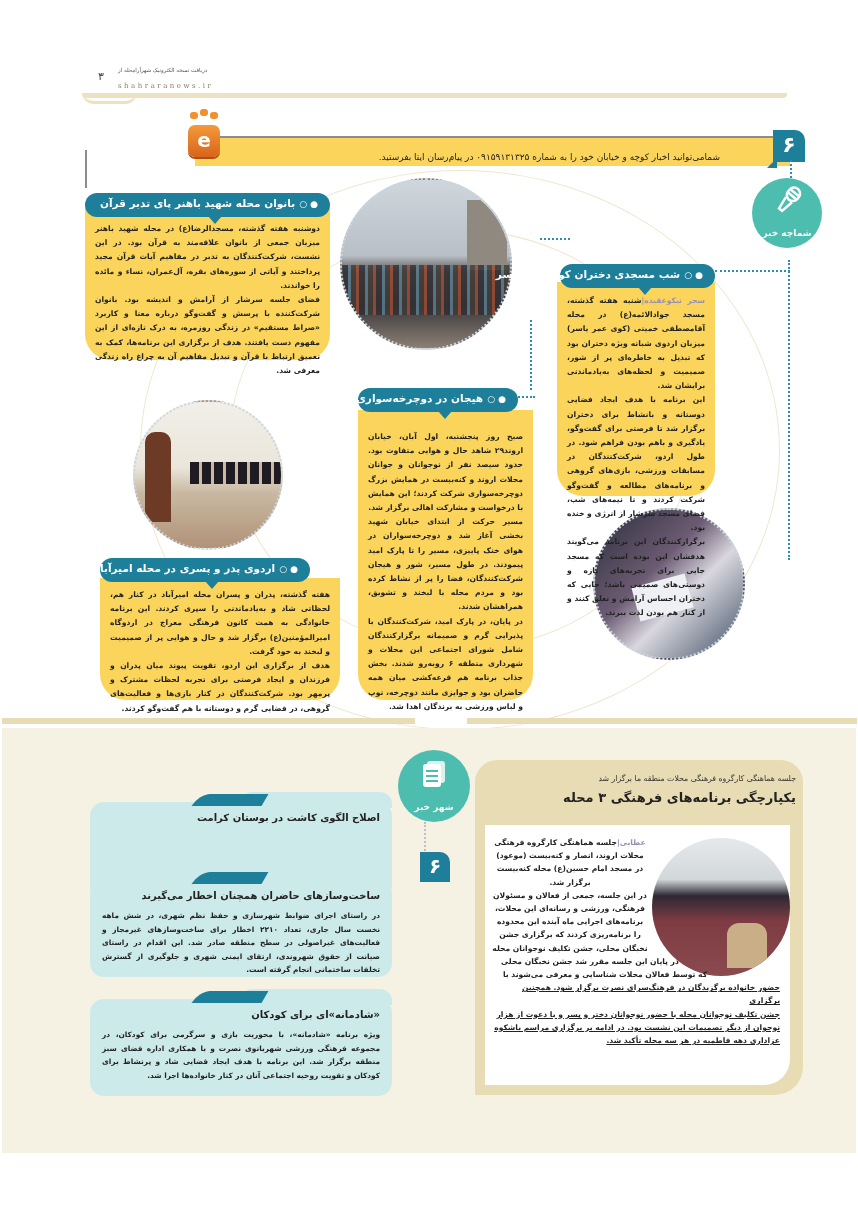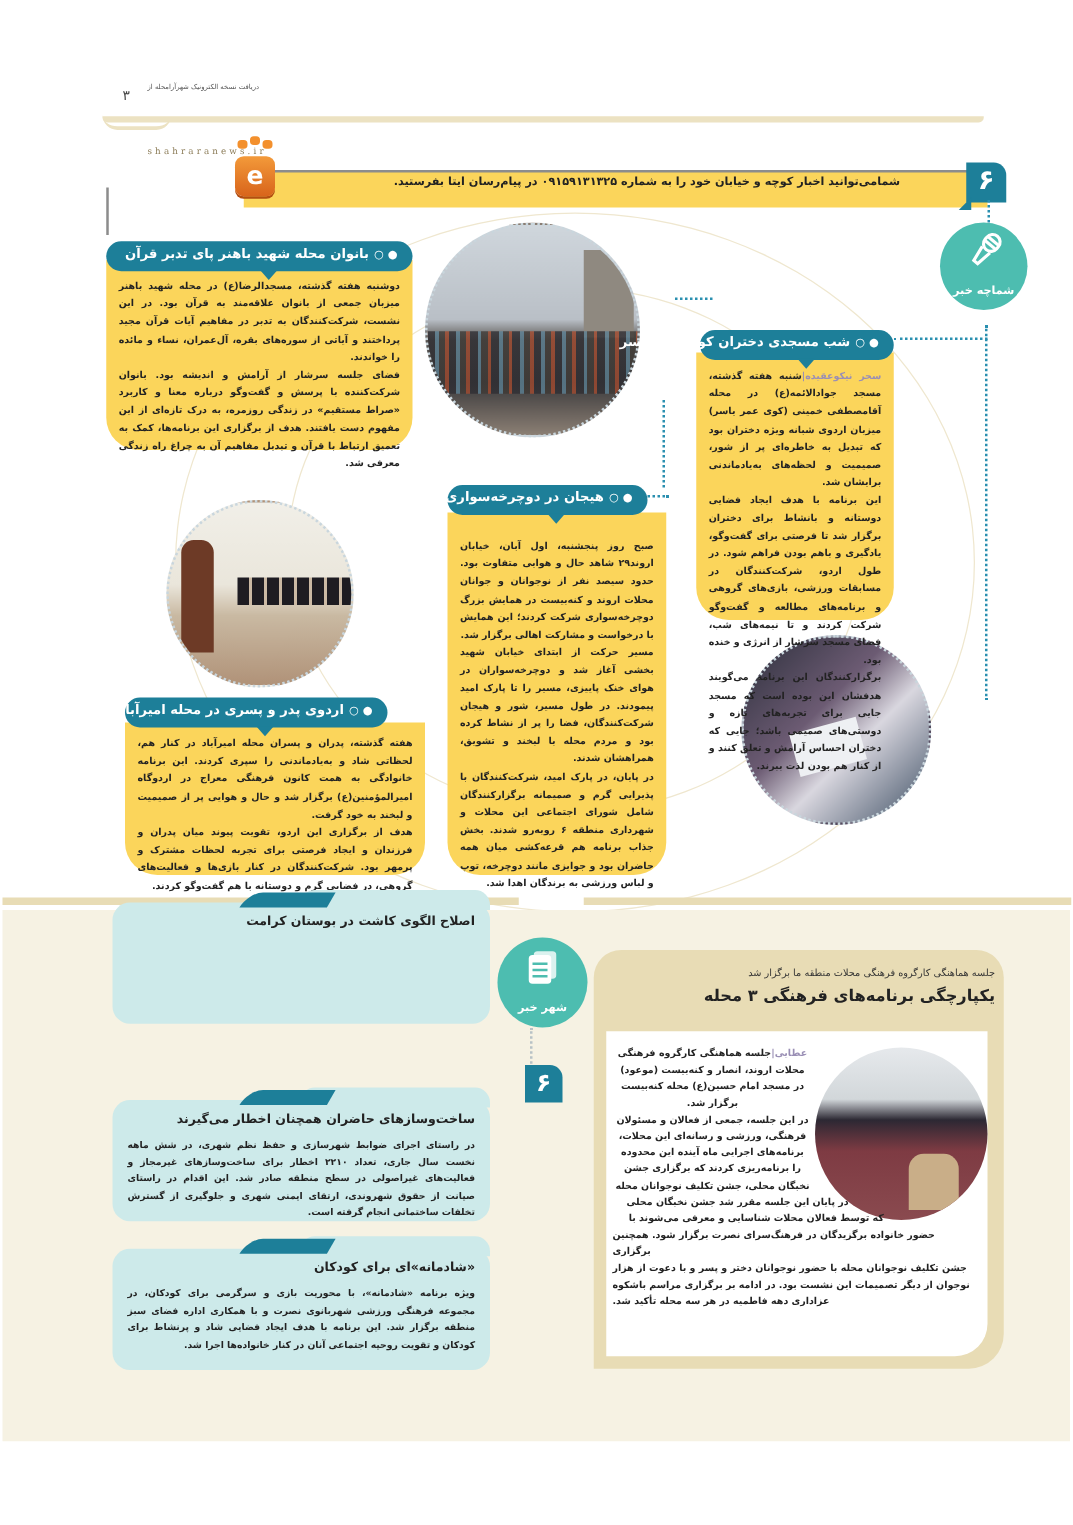--- a/index.html
+++ b/index.html
@@ -1,28 +1,28 @@
 <!DOCTYPE html>
 <html><head>
 <meta charset="utf-8">
 <style>
   * { box-sizing: border-box; margin: 0; padding: 0; }
   html, body { width: 858px; height: 1220px; background: #ffffff; overflow: hidden; }
   body { position: relative; font-family: "DejaVu Sans", sans-serif; color: #222; }
 
   
   .hdr-small { position: absolute; left: 118px; top: 67px; font-size: 5.5px; color: #555; direction: rtl; }
-  .hdr-site { position: absolute; left: 118px; top: 82px; font-size: 7px; letter-spacing: 2.5px; color: #8a7a55; font-family: "DejaVu Serif", serif; margin-top: 35px; }
+  .hdr-site { position: absolute; left: 118px; top: 82px; font-size: 7px; letter-spacing: 2.5px; color: #8a7a55; font-family: "DejaVu Serif", serif; }
   .hdr-page { position: absolute; left: 92px; top: 70px; font-size: 11px; color: #444; width: 18px; text-align: center; }
   .hdr-rule { position: absolute; left: 82px; top: 93px; width: 705px; height: 5px; background: #ece2c2; border-radius: 0 0 4px 4px; }
   .hdr-rule-notch { position: absolute; left: 82px; top: 92px; width: 55px; height: 12px; border-bottom: 3px solid #ece2c2; border-radius: 0 0 30px 30px; }
 
   
   .banner { position: absolute; left: 195px; top: 136px; width: 595px; height: 30px; background: #fbd55b; border-top: 2px solid #8c8c8c; }
-  .banner-text { position: absolute; right: 70px; top: 3px; font-size: 9px; font-weight: bold; color: #222; direction: rtl; white-space: nowrap; }
+  .banner-text { position: absolute; right: 70px; top: 14px; font-size: 9px; font-weight: normal; color: #222; direction: rtl; white-space: nowrap; }
   .num6-top { position: absolute; left: 773px; top: 130px; width: 32px; height: 32px; background: #1d7f99; border-radius: 0 10px 0 0; color: #fff; font-size: 22px; font-weight: bold; text-align: center; line-height: 30px; }
   .num6-top::after { content: ""; position: absolute; left: -6px; bottom: -6px; border-left: 10px solid transparent; border-top: 10px solid #1d7f99; transform: rotate(90deg); }
   .eita-icon { position: absolute; left: 188px; top: 125px; width: 32px; height: 32px; background: linear-gradient(#f39a3a, #d8641b); border-radius: 7px; color: #fff; font-size: 20px; font-weight: bold; text-align: center; line-height: 30px; box-shadow: 0 2px 0 #b34e11; }
   .eita-bub { position: absolute; top: 112px; width: 8px; height: 7px; background: #f3902d; border-radius: 3px; }
   .tail-left { position: absolute; left: 85px; top: 150px; width: 115px; height: 38px; border-left: 2px solid #8c8c8c; border-top: 0; }
 
   
   .circle-badge { position: absolute; width: 70px; height: 70px; border-radius: 50%; background: #4dbdb0; color: #fff; text-align: center; }
   .circle-badge .lbl { position: absolute; bottom: 10px; width: 100%; font-size: 9px; font-weight: bold; direction: rtl; }
   .dotted-v { position: absolute; border-left: 2px dotted #2a8fb0; }
@@ -51,21 +51,21 @@
   .blue-card .tabbg { position: absolute; left: 150px; top: -10px; width: 152px; height: 16px; background: #cdeaea; border-radius: 12px 12px 0 0; }
   .blue-card h3 { font-size: 10px; font-weight: bold; direction: rtl; margin: 2px 0 8px 0; color: #222; }
   .blue-card p { font-size: 7.4px; line-height: 13.5px; direction: rtl; text-align: justify; color: #222; font-weight: bold; }
 
   .beige-frame { position: absolute; left: 475px; top: 760px; width: 328px; height: 335px; background: #e8dcb5; border-radius: 22px 22px 28px 0; }
   .beige-inner { position: absolute; left: 485px; top: 825px; width: 305px; height: 260px; background: #ffffff; border-radius: 0 0 26px 0; }
   .beige-kicker { position: absolute; right: 62px; top: 774px; font-size: 7.8px; font-weight: normal; direction: rtl; color: #333; }
   .beige-title { position: absolute; right: 62px; top: 790px; font-size: 13px; font-weight: bold; direction: rtl; color: #222; }
   .beige-body { position: absolute; left: 490px; top: 836px; width: 290px; font-size: 7.6px; line-height: 13.2px; direction: rtl; color: #222; font-weight: bold; }
   .beige-body .nar { display: block; padding-left: 0; padding-right: 130px; text-align: center; }
-  .beige-body .wide { display: block; text-align: left; }
+  .beige-body .wide { display: block; text-align: right; text-decoration: underline; }
 
   .num6-bot { position: absolute; left: 420px; top: 852px; width: 30px; height: 30px; background: #1d7f99; border-radius: 0 10px 0 0; color: #fff; font-size: 20px; font-weight: bold; text-align: center; line-height: 28px; }
 </style>
 </head>
 <body>
 
 <div class="hdr-small">دریافت نسخه الکترونیک شهرآرامحله از</div>
 <div class="hdr-site">shahraranews.ir</div>
 <div class="hdr-page">۳</div>
 <div class="hdr-rule"></div>
@@ -159,21 +159,21 @@
     <rect x="4" y="5" width="18" height="23" rx="3" fill="#fff"></rect>
     <line x1="7" y1="12" x2="19" y2="12" stroke="#4dbdb0" stroke-width="2"></line>
     <line x1="7" y1="17" x2="19" y2="17" stroke="#4dbdb0" stroke-width="2"></line>
     <line x1="7" y1="22" x2="19" y2="22" stroke="#4dbdb0" stroke-width="2"></line>
   </svg>
   <div class="lbl">شهر خبر</div>
 </div>
 <div class="dotted-v" style="left:424px;top:822px;height:40px;border-color:#b8c2c6;"></div>
 <div class="num6-bot">۶</div>
 
-<div class="blue-card" style="top:722px;height:97px;">
+<div class="blue-card" style="top:802px;height:97px;">
   <div class="tabbg"></div>
   <div class="tab"></div>
   <h3>اصلاح الگوی کاشت در بوستان کرامت</h3>
 </div>
 <div class="blue-card" style="top:880px;height:97px;">
   <div class="tabbg"></div>
   <div class="tab"></div>
   <h3>ساخت‌وسازهای حاضران همچنان اخطار می‌گیرند</h3>
   <p>در راستای اجرای ضوابط شهرسازی و حفظ نظم شهری، در شش ماهه نخست سال جاری، تعداد ۲۲۱۰ اخطار برای ساخت‌وسازهای غیرمجاز و فعالیت‌های غیراصولی در سطح منطقه صادر شد. این اقدام در راستای صیانت از حقوق شهروندی، ارتقای ایمنی شهری و جلوگیری از گسترش تخلفات ساختمانی انجام گرفته است.</p>
 </div>

